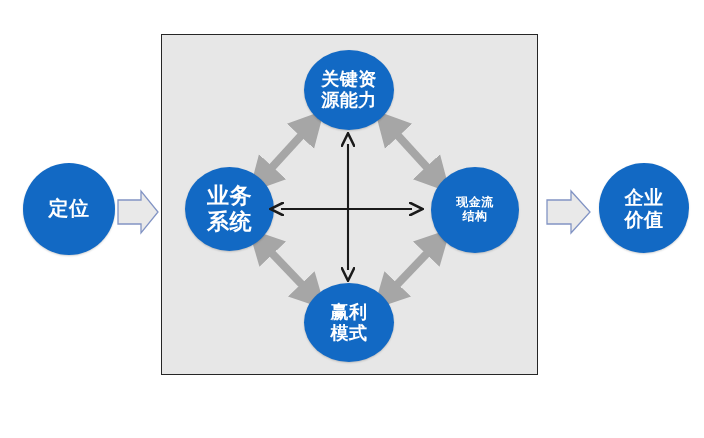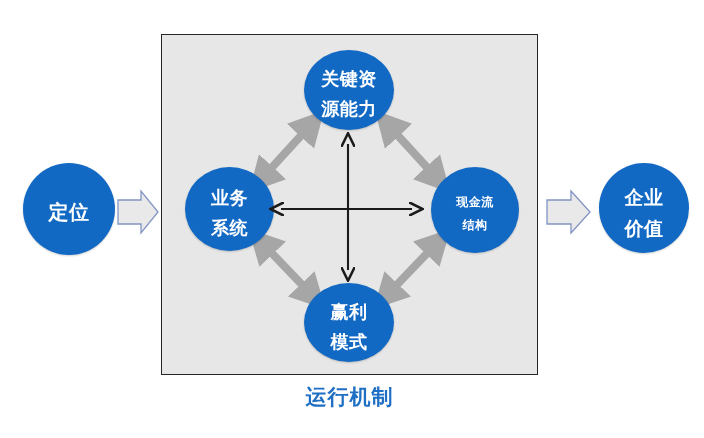--- a/index.html
+++ b/index.html
@@ -40,27 +40,27 @@
     align-items: center;
     justify-content: center;
     color: #ffffff;
     font-weight: bold;
     line-height: 1.16;
     letter-spacing: 0.5px;
     text-align: center;
     z-index: 5;
     box-shadow: 0 1px 2px rgba(0,0,0,0.18);
   }
-  .node .ln { display: block; white-space: nowrap; margin-top: 9px; }
+  .node .ln { display: block; white-space: nowrap; }
 
-  #node-positioning { left: 23px;  top: 163px; width: 92px;  height: 92px; font-size: 20px; font-family: Liberation Mono, monospace; }
+  #node-positioning { left: 23px;  top: 163px; width: 92px;  height: 92px; font-size: 20px; }
   #node-value       { left: 599px; top: 163px; width: 90px;  height: 90px; font-size: 19px; }
 
   #node-resource    { left: 304px; top: 50px;  width: 90px;  height: 80px; font-size: 18px; }
-  #node-business    { left: 185px; top: 167px; width: 89px;  height: 84px; font-size: 18px; }
+  #node-business    { left: 185px; top: 167px; width: 89px;  height: 84px; font-size: 22px; }
   #node-cashflow    { left: 431px; top: 167px; width: 88px;  height: 86px; font-size: 12px; }
   #node-profit      { left: 304px; top: 283px; width: 90px;  height: 79px; font-size: 18px; }
 
   
   svg.layer {
     position: absolute;
     left: 0;
     top: 0;
     width: 704px;
     height: 438px;
@@ -151,15 +151,14 @@
   <div class="node" id="node-value">
     <span class="ln">企业</span>
     <span class="ln">价值</span>
   </div>
 
   <div class="node" id="node-profit">
     <span class="ln">赢利</span>
     <span class="ln">模式</span>
   </div>
 
-  <div class="caption">运行机制</div>
 
 </div>
 
 </body></html>

